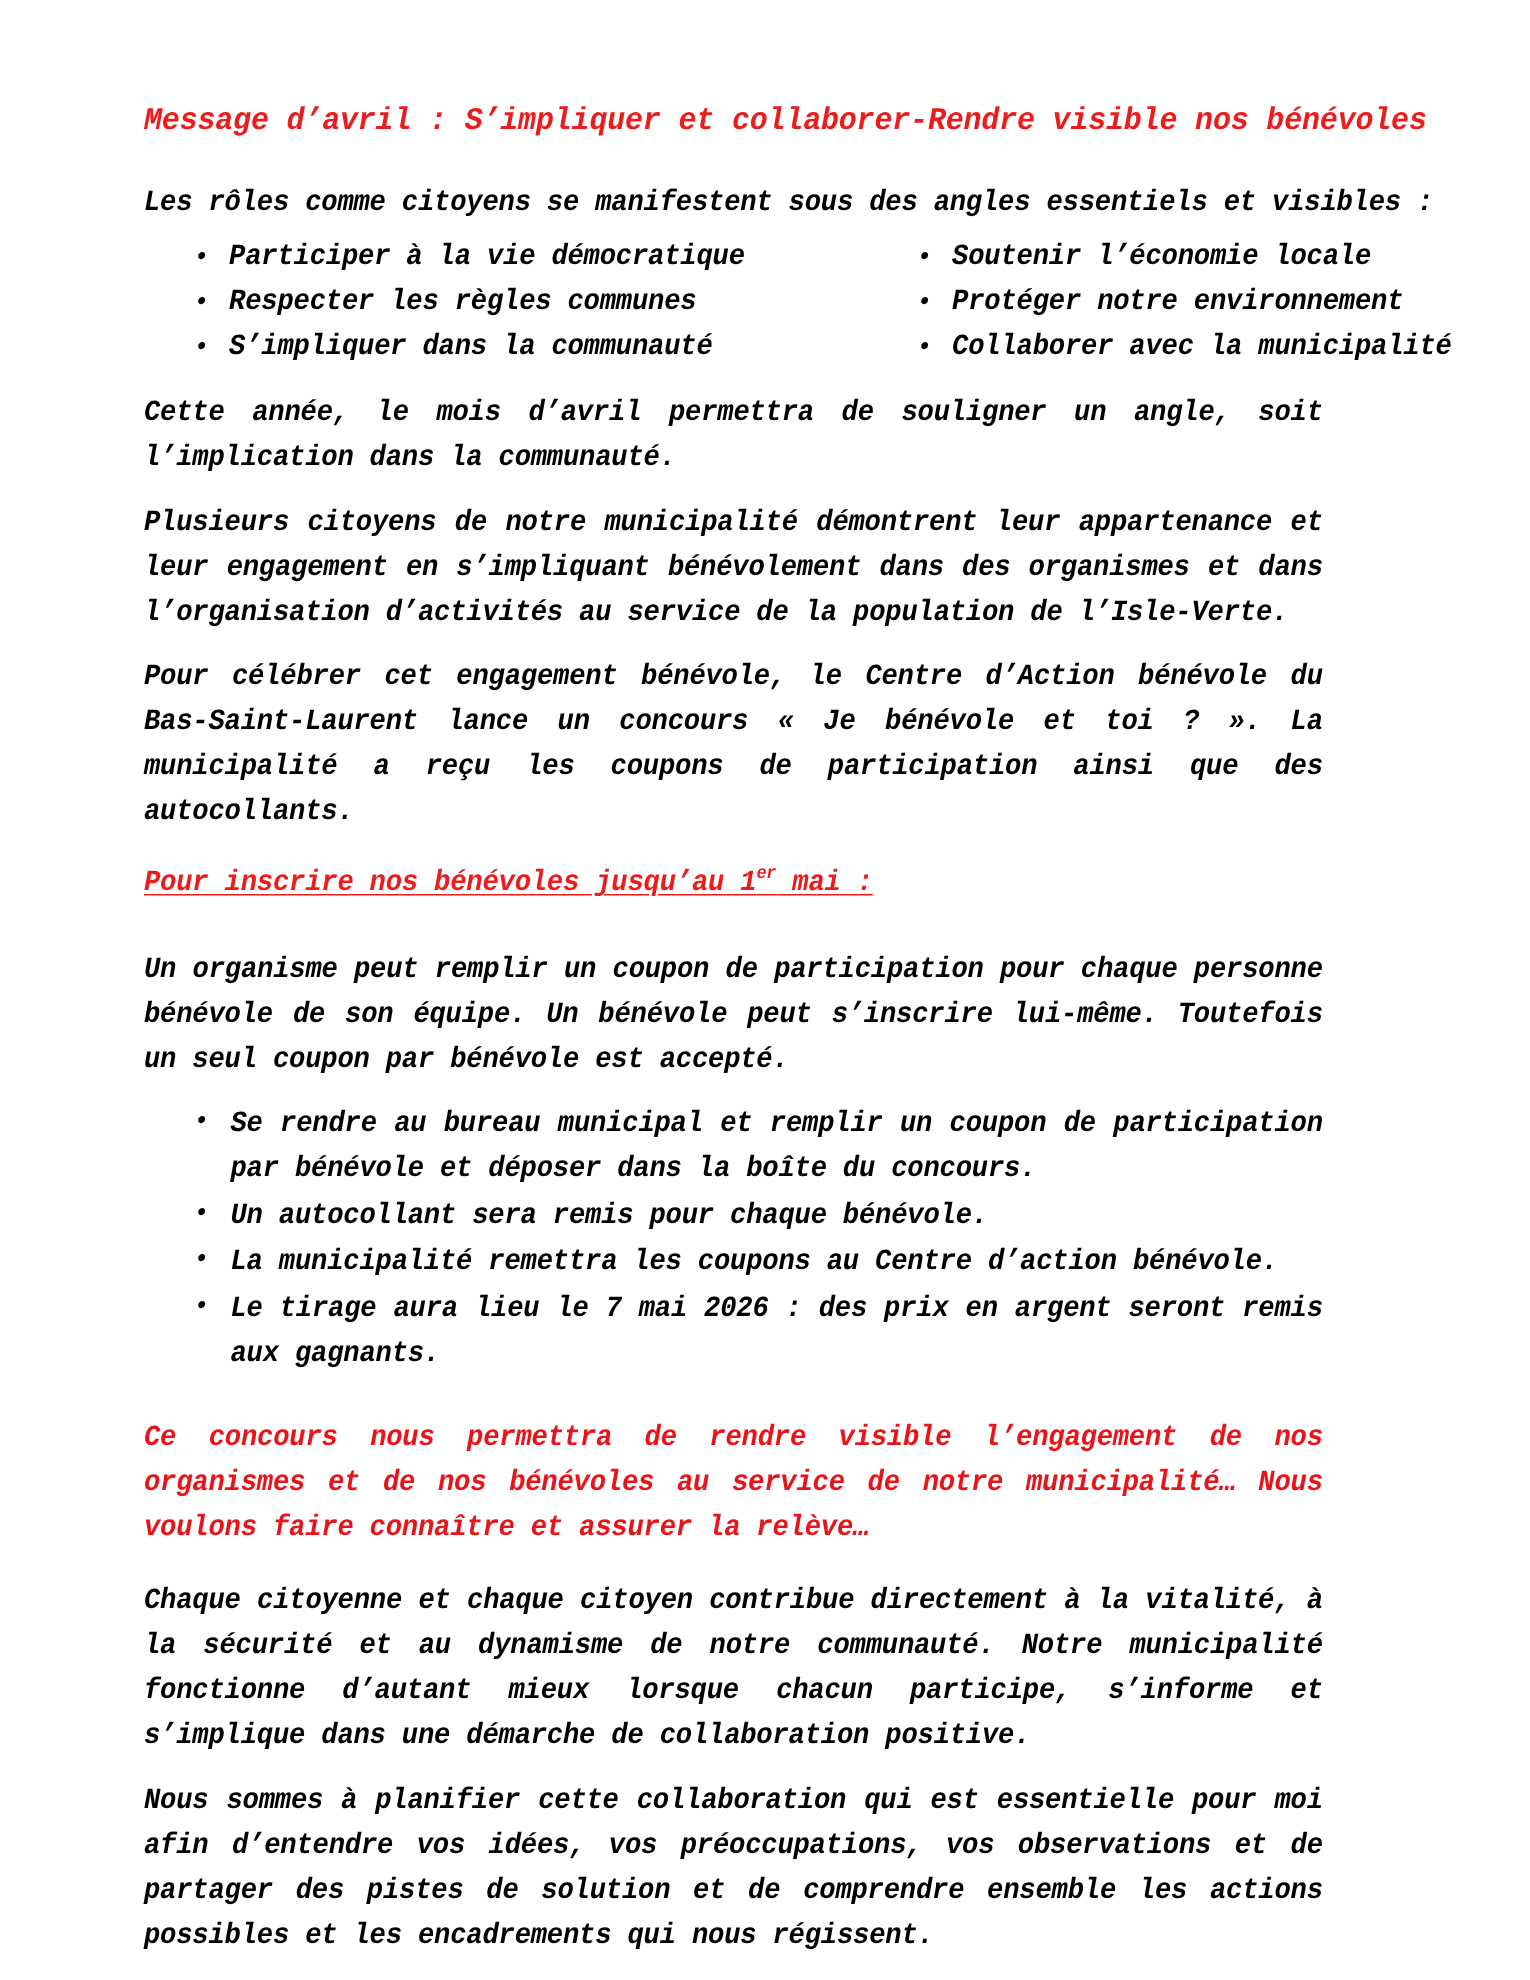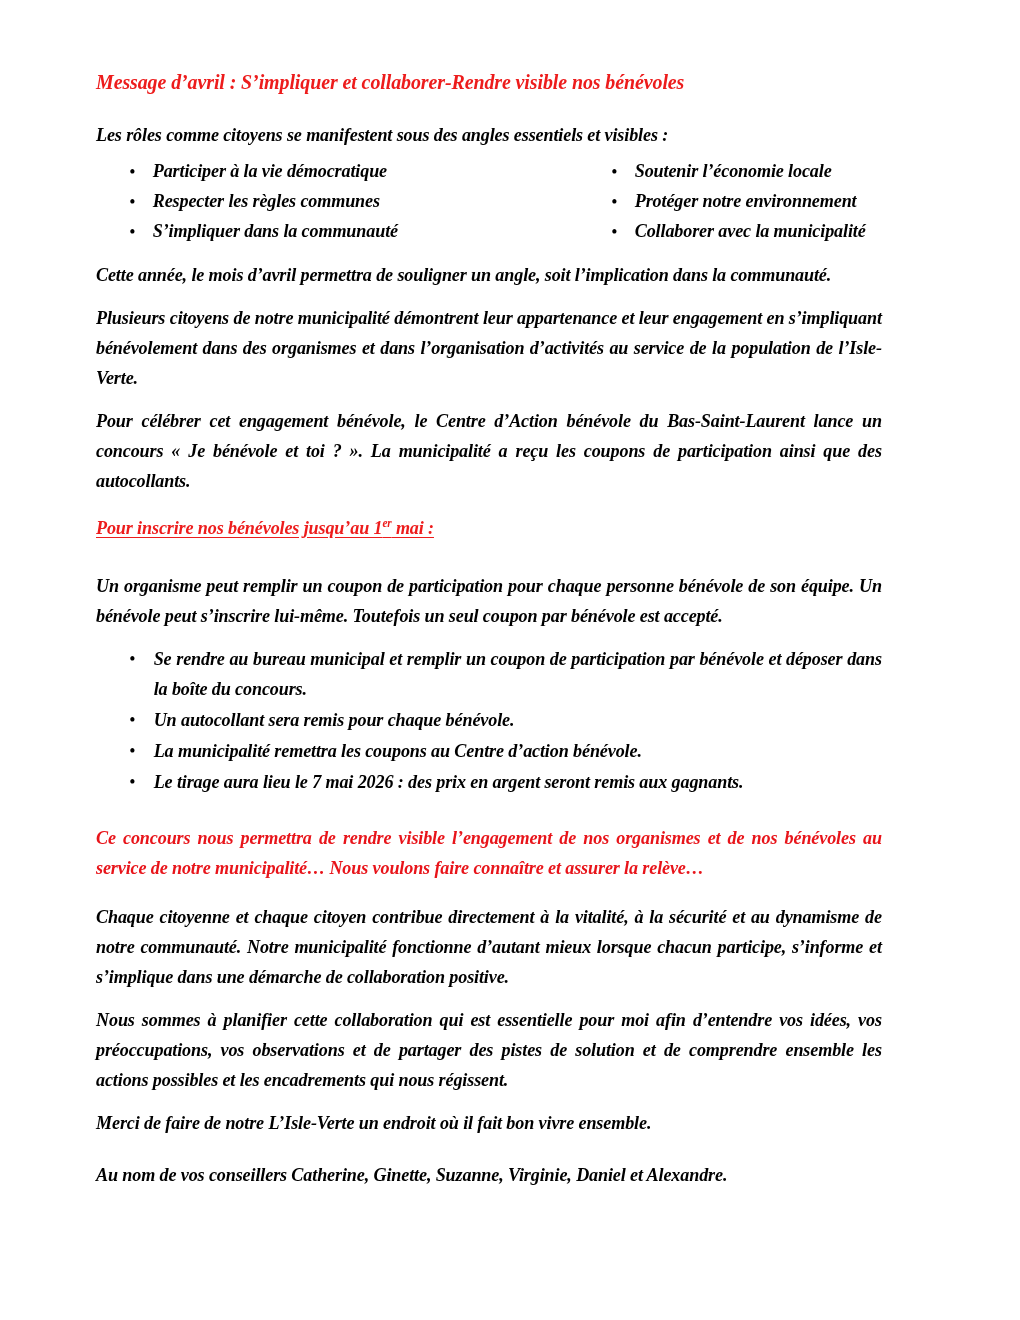--- a/index.html
+++ b/index.html
@@ -6,21 +6,21 @@
     margin: 0;
     padding: 0;
     background: #ffffff;
   }
   .page {
     position: relative;
     width: 1020px;
     height: 1320px;
     background: #ffffff;
     overflow: hidden;
-    font-family: Liberation Serif, serif;
+    font-family: Liberation Mono, monospace;
   }
   .content {
     position: absolute;
     left: 96px;
     top: 68px;
     width: 845px;
   }
 
   
   .doc-text {

